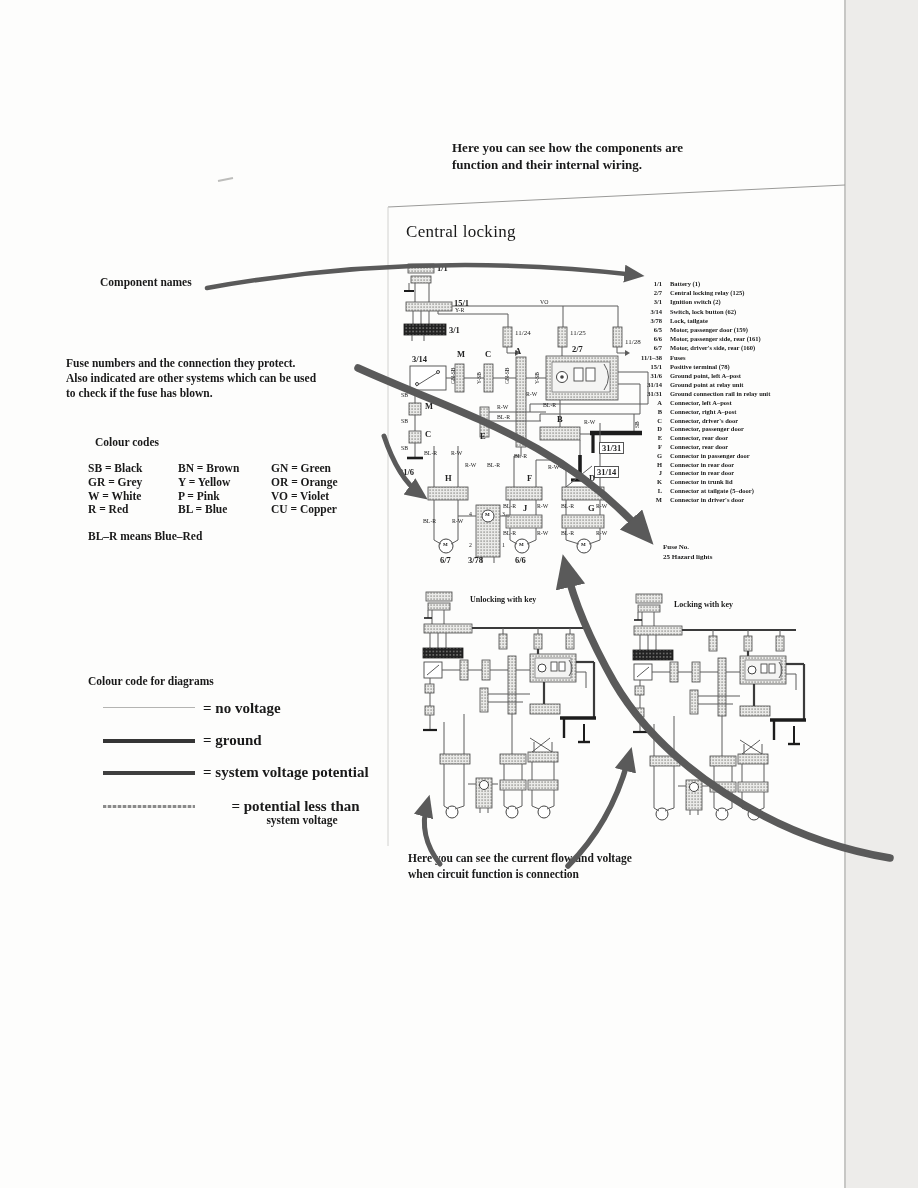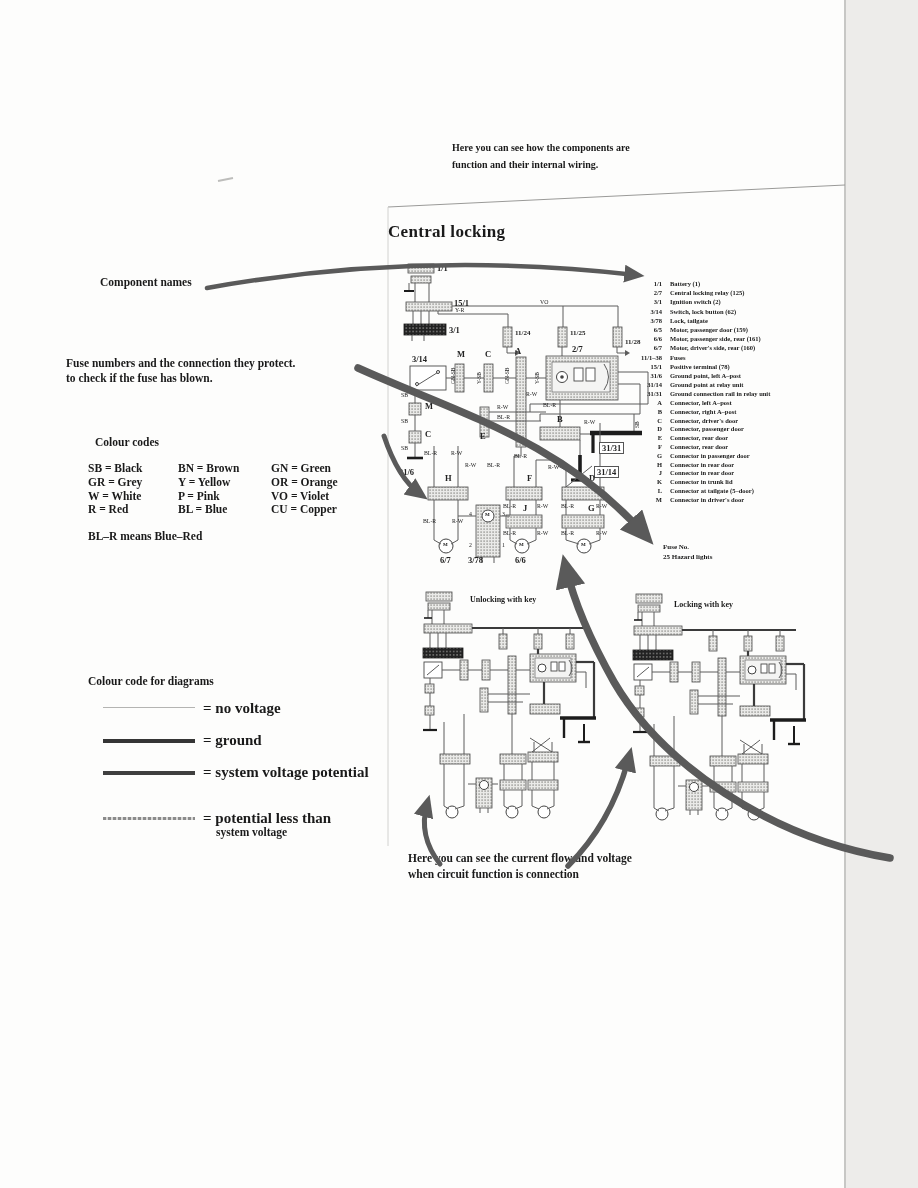--- a/index.html
+++ b/index.html
@@ -1,20 +1,20 @@
 <!DOCTYPE html>
 <html><head>
 <meta charset="utf-8">
 <style>
   html,body{margin:0;padding:0}
   body{width:918px;height:1188px;position:relative;background:#fdfdfc;overflow:hidden;
        font-family:"Liberation Serif",serif;color:#1a1a1a}
   .abs{position:absolute}
-  #intro{left:452px;top:140px;width:310px;font-size:10px;font-weight:bold;line-height:16.5px}
-  #page-title{left:388px;top:222px;font-size:17px;font-weight:bold;letter-spacing:.3px}
+  #intro{left:452px;top:140px;width:310px;font-size:13px;font-weight:bold;line-height:16.5px}
+  #page-title{left:406px;top:222px;font-size:17px;font-weight:normal;letter-spacing:.3px}
   #component-names{left:100px;top:276px;font-size:11.5px;font-weight:bold}
   #fuse-note{left:66px;top:356px;width:330px;font-size:11.5px;font-weight:bold;line-height:15px}
   #colour-codes{left:88px;top:436px;width:300px}
   #colour-codes .cc-title{font-size:11.5px;font-weight:bold;margin-left:7px}
   #cc-grid{margin-top:14px;display:flex}
   .cc-col{display:flex;flex-direction:column}
   .cc-col:nth-child(1){width:90px}.cc-col:nth-child(2){width:93px}.cc-col:nth-child(3){width:112px}
   .cc-cell{font-size:11.5px;font-weight:bold;line-height:13.8px;white-space:nowrap}
   #cc-note{margin-top:13px;font-size:11.5px;font-weight:bold}
   #diagram-legend{left:88px;top:675px;width:300px}
@@ -33,21 +33,21 @@
   #connector-list .cl-row{line-height:8.8px}
   .cl-id{width:32px;text-align:right;font-size:6.5px;font-weight:bold;white-space:nowrap}
   .cl-name{margin-left:8px;font-size:6.5px;font-weight:bold;white-space:nowrap}
   #fuse-callout{left:663px;top:543px;font-size:7px;font-weight:bold;line-height:9.5px}
   #unlock-label{left:470px;top:595px;font-size:8px;font-weight:bold}
   #lock-label{left:674px;top:600px;font-size:8px;font-weight:bold}
   #outro{left:408px;top:850px;width:300px;font-size:11.5px;font-weight:bold;line-height:16px}
   
   .dlbl{position:absolute;white-space:nowrap;color:#222}
   .dlbl.lg{font-size:8.5px;font-weight:bold}
-  .dlbl.md{font-size:7px;font-weight:bold}
+  .dlbl.md{font-size:7px;font-weight:normal}
   .dlbl.sm{font-size:5.8px}
   .dlbl.mot{font-size:5px;font-weight:bold}
   .dlbl.rot{font-size:5.5px;transform:rotate(-90deg);transform-origin:0 0}
   .dlbl.box{font-size:8.5px;font-weight:bold;border:1px solid #555;background:#fff;padding:0 2px}
   svg{position:absolute;left:0;top:0}
   .w{stroke:#5c5c5c;stroke-width:1;fill:none}
   .wt{stroke:#3b3b3b;stroke-width:2.2;fill:none}
   .gnd{stroke:#1c1c1c;fill:none}
   .blk{fill:url(#ht);stroke:#4a4a4a;stroke-width:0.8}
   .dkb{fill:url(#dk);stroke:#1a1a1a;stroke-width:0.8}
@@ -294,20 +294,21 @@
   <div>Here you can see how the components are</div>
   <div>function and their internal wiring.</div>
 </div>
 
 <div id="page-title" class="abs">Central locking</div>
 
 <div id="component-names" class="abs">Component names</div>
 
 <div id="fuse-note" class="abs">
   <div>Fuse numbers and the connection they protect.</div>
+  <div>Also indicated are other systems which can be used</div>
   <div>to check if the fuse has blown.</div>
 </div>
 
 <div id="colour-codes" class="abs">
   <div class="cc-title">Colour codes</div>
   <div id="cc-grid">
       <div class="cc-col">
         <div class="cc-cell">SB = Black</div>
         <div class="cc-cell">GR = Grey</div>
         <div class="cc-cell">W = White</div>
@@ -336,21 +337,21 @@
       <div class="dl-label">= no voltage</div>
     </div>
     <div class="dl-item" style="top: 58px;">
       <span class="dl-sample dl-ground"></span>
       <div class="dl-label">= ground</div>
     </div>
     <div class="dl-item" style="top: 90px;">
       <span class="dl-sample dl-voltage"></span>
       <div class="dl-label">= system voltage potential</div>
     </div>
-    <div class="dl-item" style="top: 136px;">
+    <div class="dl-item" style="top: 124px; text-align: center;">
       <span class="dl-sample dl-partial"></span>
       <div class="dl-label">= potential less than</div>
       <div class="dl-label2">system voltage</div>
     </div>
   </div>
 
 <div id="component-list" class="abs">
     <div class="cl-row">
       <span class="cl-id">1/1</span>
       <span class="cl-name">Battery (1)</span>

